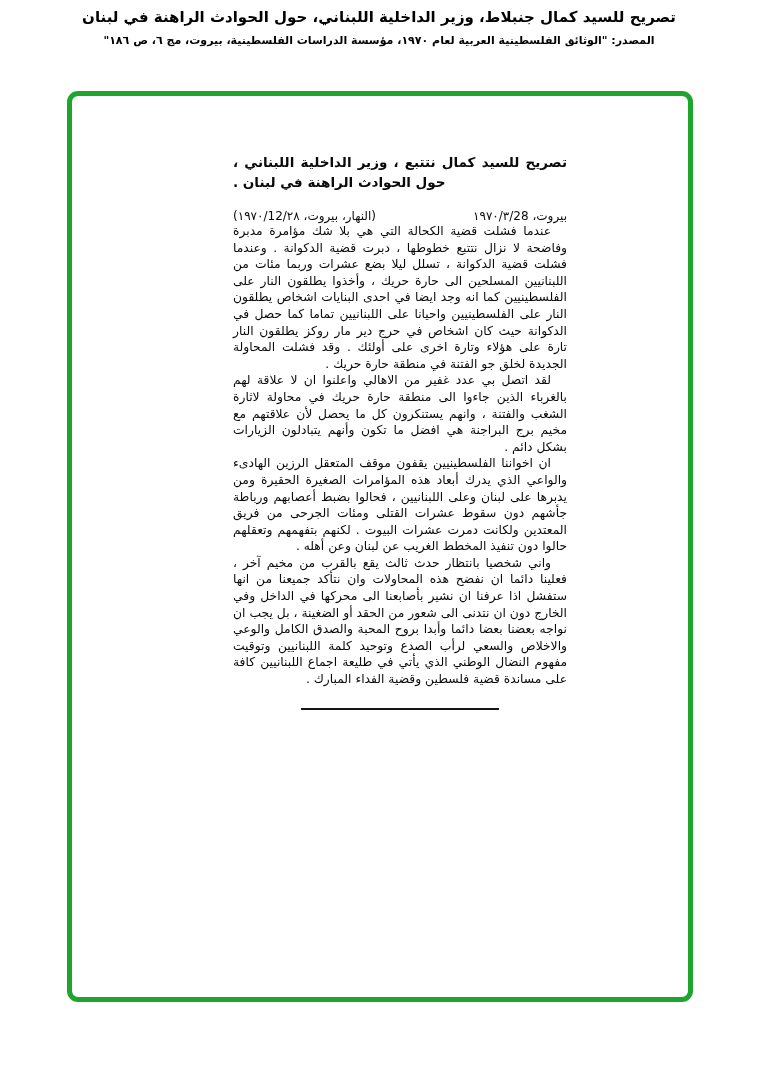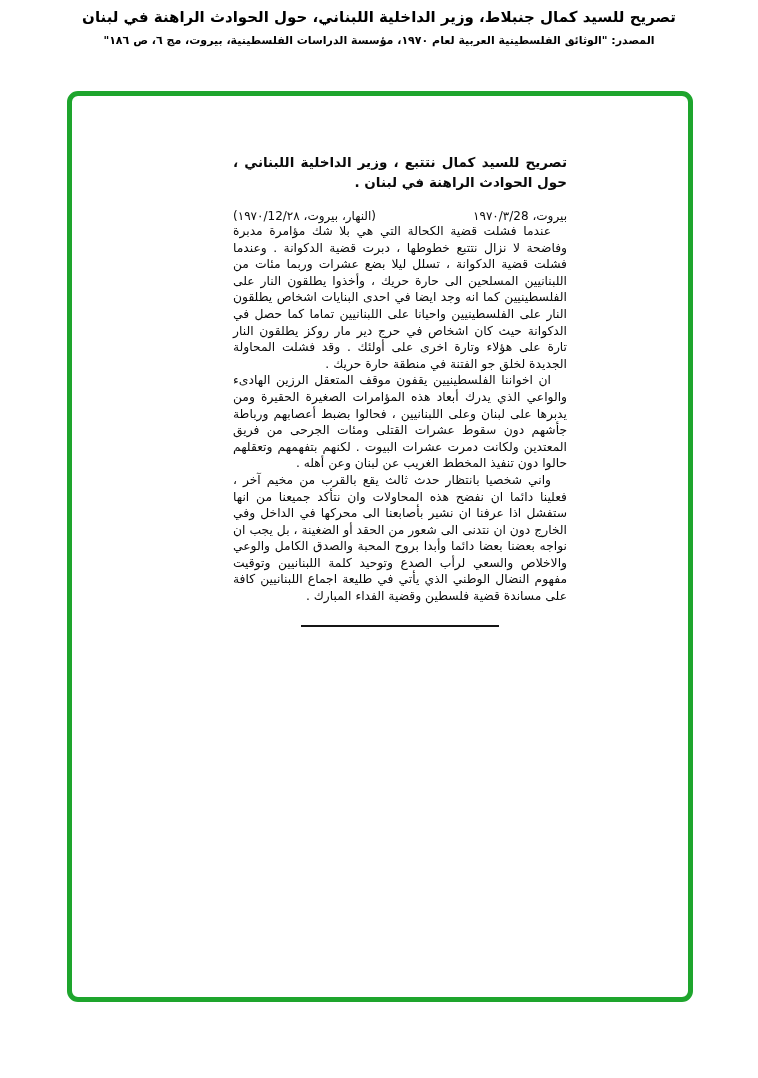--- a/index.html
+++ b/index.html
@@ -40,21 +40,21 @@
   }
   .doc-page {
     position: absolute;
     top: 56px;
     right: 121px;
     width: 334px;
     direction: rtl;
   }
   .doc-title { font-weight: bold; font-size: 13.5px; line-height: 20px; color: #0a0a0a; }
   .doc-title .line1 { text-align: justify; text-align-last: justify; }
-  .doc-title .line2 { text-align: right; }
+  .doc-title .line2 { text-align: left; }
   .dateline {
     margin-top: 17px;
     display: flex;
     justify-content: space-between;
     font-size: 12px;
     font-weight: 500;
     color: #0a0a0a;
   }
   .doc-body {
     font-size: 12.3px;
@@ -85,20 +85,21 @@
       <div class="line2">حول الحوادث الراهنة في لبنان .</div>
     </div>
 
     <div class="dateline">
       <span>بيروت، ١٩٧٠/٣/28</span>
       <span>(النهار، بيروت، ١٩٧٠/12/٢٨)</span>
     </div>
 
     <div class="doc-body">
       <p>عندما فشلت قضية الكحالة التي هي بلا شك مؤامرة مدبرة وفاضحة لا نزال نتتبع خطوطها ، دبرت قضية الدكوانة . وعندما فشلت قضية الدكوانة ، تسلل ليلا بضع عشرات وربما مئات من اللبنانيين المسلحين الى حارة حريك ، وأخذوا يطلقون النار على الفلسطينيين كما انه وجد ايضا في احدى البنايات اشخاص يطلقون النار على الفلسطينيين واحيانا على اللبنانيين تماما كما حصل في الدكوانة حيث كان اشخاص في حرج دير مار روكز يطلقون النار تارة على هؤلاء وتارة اخرى على أولئك . وقد فشلت المحاولة الجديدة لخلق جو الفتنة في منطقة حارة حريك .</p>
+      <p>لقد اتصل بي عدد غفير من الاهالي واعلنوا ان لا علاقة لهم بالغرباء الذين جاءوا الى منطقة حارة حريك في محاولة لاثارة الشغب والفتنة ، وانهم يستنكرون كل ما يحصل لأن علاقتهم مع مخيم برج البراجنة هي افضل ما تكون وأنهم يتبادلون الزيارات بشكل دائم .</p>
       <p>ان اخواننا الفلسطينيين يقفون موقف المتعقل الرزين الهادىء والواعي الذي يدرك أبعاد هذه المؤامرات الصغيرة الحقيرة ومن يدبرها على لبنان وعلى اللبنانيين ، فحالوا بضبط أعصابهم ورباطة جأشهم دون سقوط عشرات القتلى ومئات الجرحى من فريق المعتدين ولكانت دمرت عشرات البيوت . لكنهم بتفهمهم وتعقلهم حالوا دون تنفيذ المخطط الغريب عن لبنان وعن أهله .</p>
       <p>واني شخصيا بانتظار حدث ثالث يقع بالقرب من مخيم آخر ، فعلينا دائما ان نفضح هذه المحاولات وان نتأكد جميعنا من انها ستفشل اذا عرفنا ان نشير بأصابعنا الى محركها في الداخل وفي الخارج دون ان نتدنى الى شعور من الحقد أو الضغينة ، بل يجب ان نواجه بعضنا بعضا دائما وأبدا بروح المحبة والصدق الكامل والوعي والاخلاص والسعي لرأب الصدع وتوحيد كلمة اللبنانيين وتوقيت مفهوم النضال الوطني الذي يأتي في طليعة اجماع اللبنانيين كافة على مساندة قضية فلسطين وقضية الفداء المبارك .</p>
     </div>
 
     <div class="end-rule"></div>
 
   </div>
 </div>
 
 </body></html>

